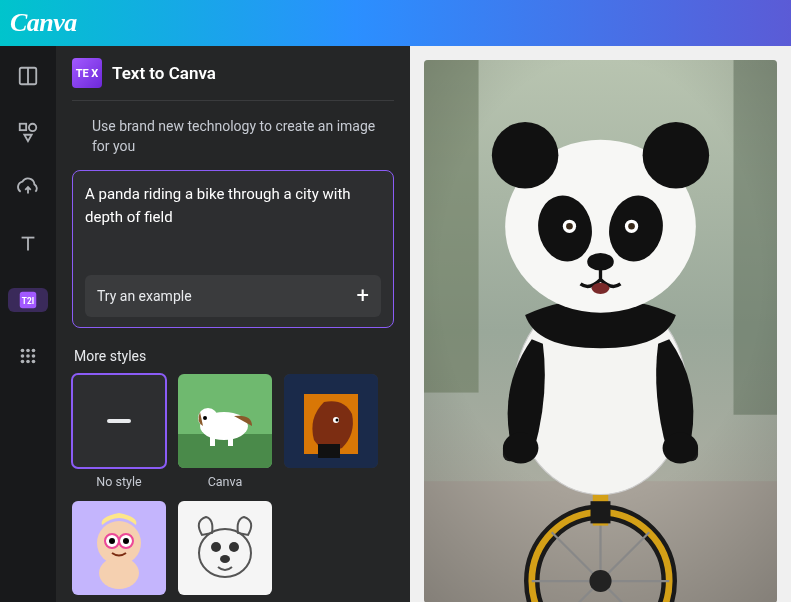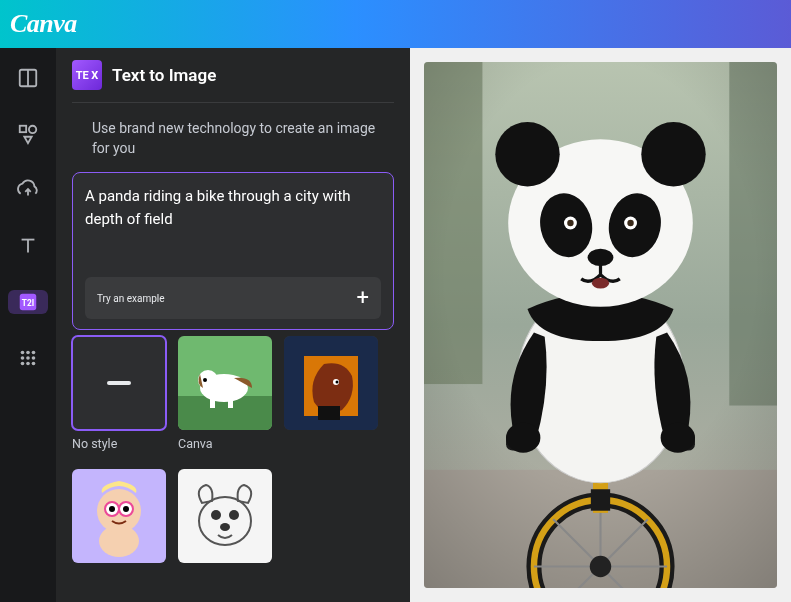--- a/index.html
+++ b/index.html
@@ -65,28 +65,28 @@
 .prompt-text {
   background: transparent; border: none; color: #fff;
   font-size: 15px; line-height: 1.5; resize: none;
   font-family: inherit; min-height: 78px; outline: none;
 }
 .example-row {
   background: #3a3b3d; border-radius: 6px;
   padding: 10px 12px; display: flex; align-items: center;
   justify-content: space-between; cursor: pointer;
 }
-.example-label { font-size: 10px; color: #e8eaed; text-align: center; }
+.example-label { font-size: 14px; color: #e8eaed; text-align: center; }
 .plus { font-size: 22px; color: #fff; line-height: 1; }
 
 .styles-title { font-size: 14px; color: #e8eaed; margin: 20px 0 10px 2px; }
 .styles-grid {
   display: grid; grid-template-columns: repeat(3, 94px); gap: 12px;
 }
-.style-card { display: flex; flex-direction: column; cursor: pointer; margin-top: 6px; }
+.style-card { display: flex; flex-direction: column; align-items: center; cursor: pointer; }
 .thumb {
   width: 94px; height: 94px; border-radius: 6px;
   background: #3a3b3d; display: flex; align-items: center; justify-content: center;
   overflow: hidden;
 }
 .thumb.selected { outline: 2px solid #8b5cf6; outline-offset: -1px; background: #2d2e30; }
 .dash { width: 24px; height: 4px; background: #e8eaed; border-radius: 2px; }
 .style-label { font-size: 12.5px; color: #c6cad2; margin-top: 6px; }
 
 
@@ -152,32 +152,33 @@
           <circle cx="6" cy="18" r="2"></circle>
           <circle cx="12" cy="18" r="2"></circle>
           <circle cx="18" cy="18" r="2"></circle>
         </svg>
     </div>
   </div>
 
   <div class="panel">
     <div class="panel-header">
       <div class="app-icon">TE X</div>
-      <div class="panel-title">Text to Image</div>
+      <div class="panel-title">Text to Canva</div>
     </div>
     <div class="panel-desc">Use brand new technology to create an image for you</div>
 
     <div class="prompt-box">
       <textarea class="prompt-text" style="">A panda riding a bike through a city with depth of field</textarea>
       <div class="example-row">
         <span class="example-label">Try an example</span>
         <span class="plus">+</span>
       </div>
     </div>
 
+    <div class="styles-title">More styles</div>
     <div class="styles-grid">
 
       <div class="style-card">
         <div class="thumb selected">
             <div class="dash"></div>
           </div>
         <div class="style-label">No style</div>
       </div>
 
 

